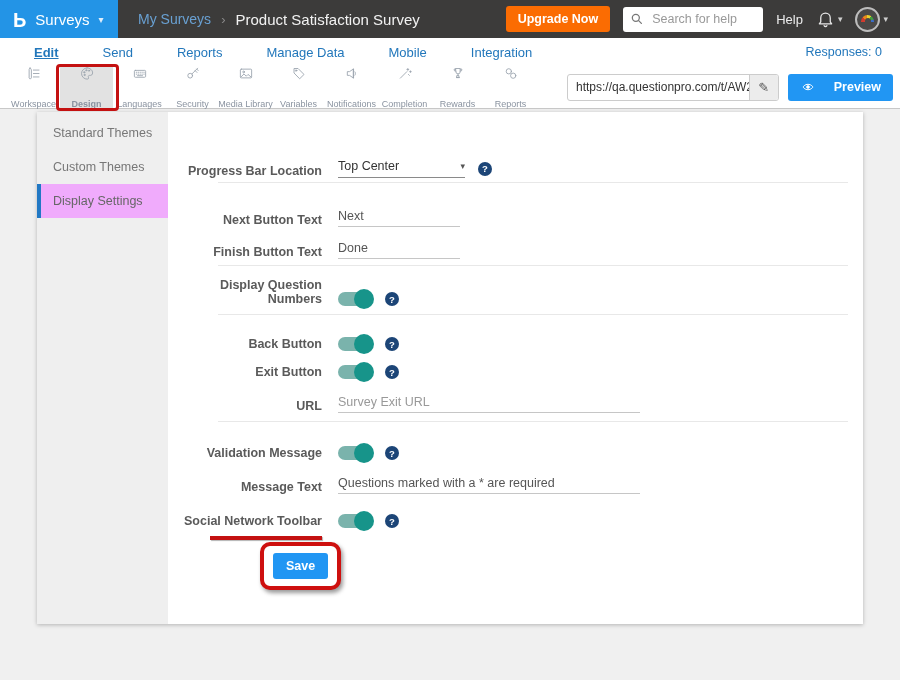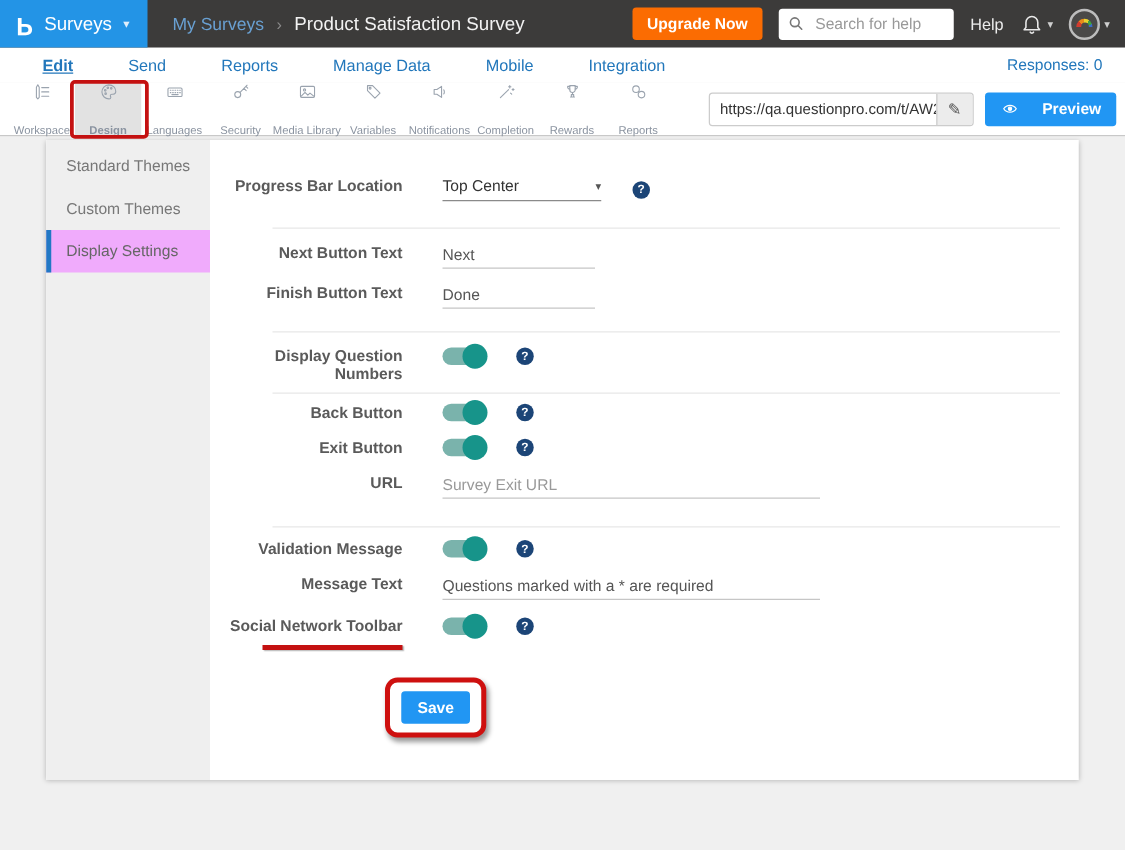--- a/index.html
+++ b/index.html
@@ -65,42 +65,42 @@
     font-size:12.5px; font-weight:bold; cursor:pointer; font-family:inherit; }
   .preview-btn svg { width:16px; height:12px; }
   
   .panel { position:absolute; left:37px; top:112px; width:826px; height:512px; background:#fff;
     box-shadow:0 1px 4px rgba(0,0,0,0.25); display:flex; }
   .sidebar { width:131px; background:#efefef; padding-top:4px; flex-shrink:0; }
   .side-item { height:34px; display:flex; align-items:center; padding-left:12px;
     font-size:12.5px; color:#777; border-left:4px solid transparent; cursor:pointer; }
   .side-item.active { background:#f0abfc; border-left-color:#2178c4; color:#666; }
   .form { flex:1; padding-top:30px; position:relative; }
-  .row { display:flex; align-items:flex-start; }
+  .row { display:flex; align-items:flex-end; }
   .lab { width:154px; text-align:right; font-size:12.5px; font-weight:bold; color:#5a5a5a;
     flex-shrink:0; position:relative; }
-  .ctl { margin-left:32px; display:flex; align-items:center; gap:25px; }
+  .ctl { margin-left:16px; display:flex; align-items:center; gap:13px; }
   .divider { height:1px; background:#e8e8e8; margin-left:50px; margin-right:15px; }
   .select { width:127px; border-bottom:1px solid #8a8a8a; display:flex; justify-content:space-between;
     align-items:center; font-size:12.5px; color:#333; padding-bottom:4px; cursor:pointer; }
   .sel-caret { color:#555; font-size:9px; }
   input.line { border:none; border-bottom:1px solid #c6c6c6; font-size:12.5px; color:#555;
     padding:2px 0 3px 0; outline:none; width:122px; font-family:inherit; background:transparent; }
   input.line::placeholder { color:#999; }
   input.wide { width:302px; }
   .toggle { width:34px; height:14px; background:#7ab3ac; border-radius:7px; position:relative;
     cursor:pointer; display:inline-block; }
   .knob { position:absolute; right:-2px; top:-3px; width:20px; height:20px; border-radius:50%;
     background:#17948a; }
   .help-dot { width:14px; height:14px; border-radius:50%; background:#1c4577; color:#fff;
     font-size:9.5px; font-weight:bold; display:flex; align-items:center; justify-content:center;
     cursor:pointer; }
   .red-underline { position:absolute; right:0; bottom:-12px; width:112px; height:4px;
     background:#c41111; box-shadow:1px 1px 1px rgba(0,0,0,0.3); }
-  .save-row { margin-top:14px; padding-left:92px;margin-left:48px; }
+  .save-row { margin-top:14px; padding-left:92px; }
   .save-anno { display:inline-block; border:4px solid #ce100f; border-radius:10px;
     padding:7px 9px; box-shadow:2px 3px 4px rgba(0,0,0,0.4); background:#fff; }
   .save-btn { background:#2196f3; color:#fff; font-size:12.5px; font-weight:bold;
     padding:6px 13px; border:none; border-radius:3px; cursor:pointer; font-family:inherit; }
   .h36{height:36px}.h34{height:34px}.h32{height:32px}.h28{height:28px}
   .mt4{margin-top:4px}.mt6{margin-top:6px}.mt8{margin-top:8px}
   .mb12{margin-bottom:12px}.mb8{margin-bottom:8px}.mb10{margin-bottom:10px}
 </style>
 </head>
 <body>

